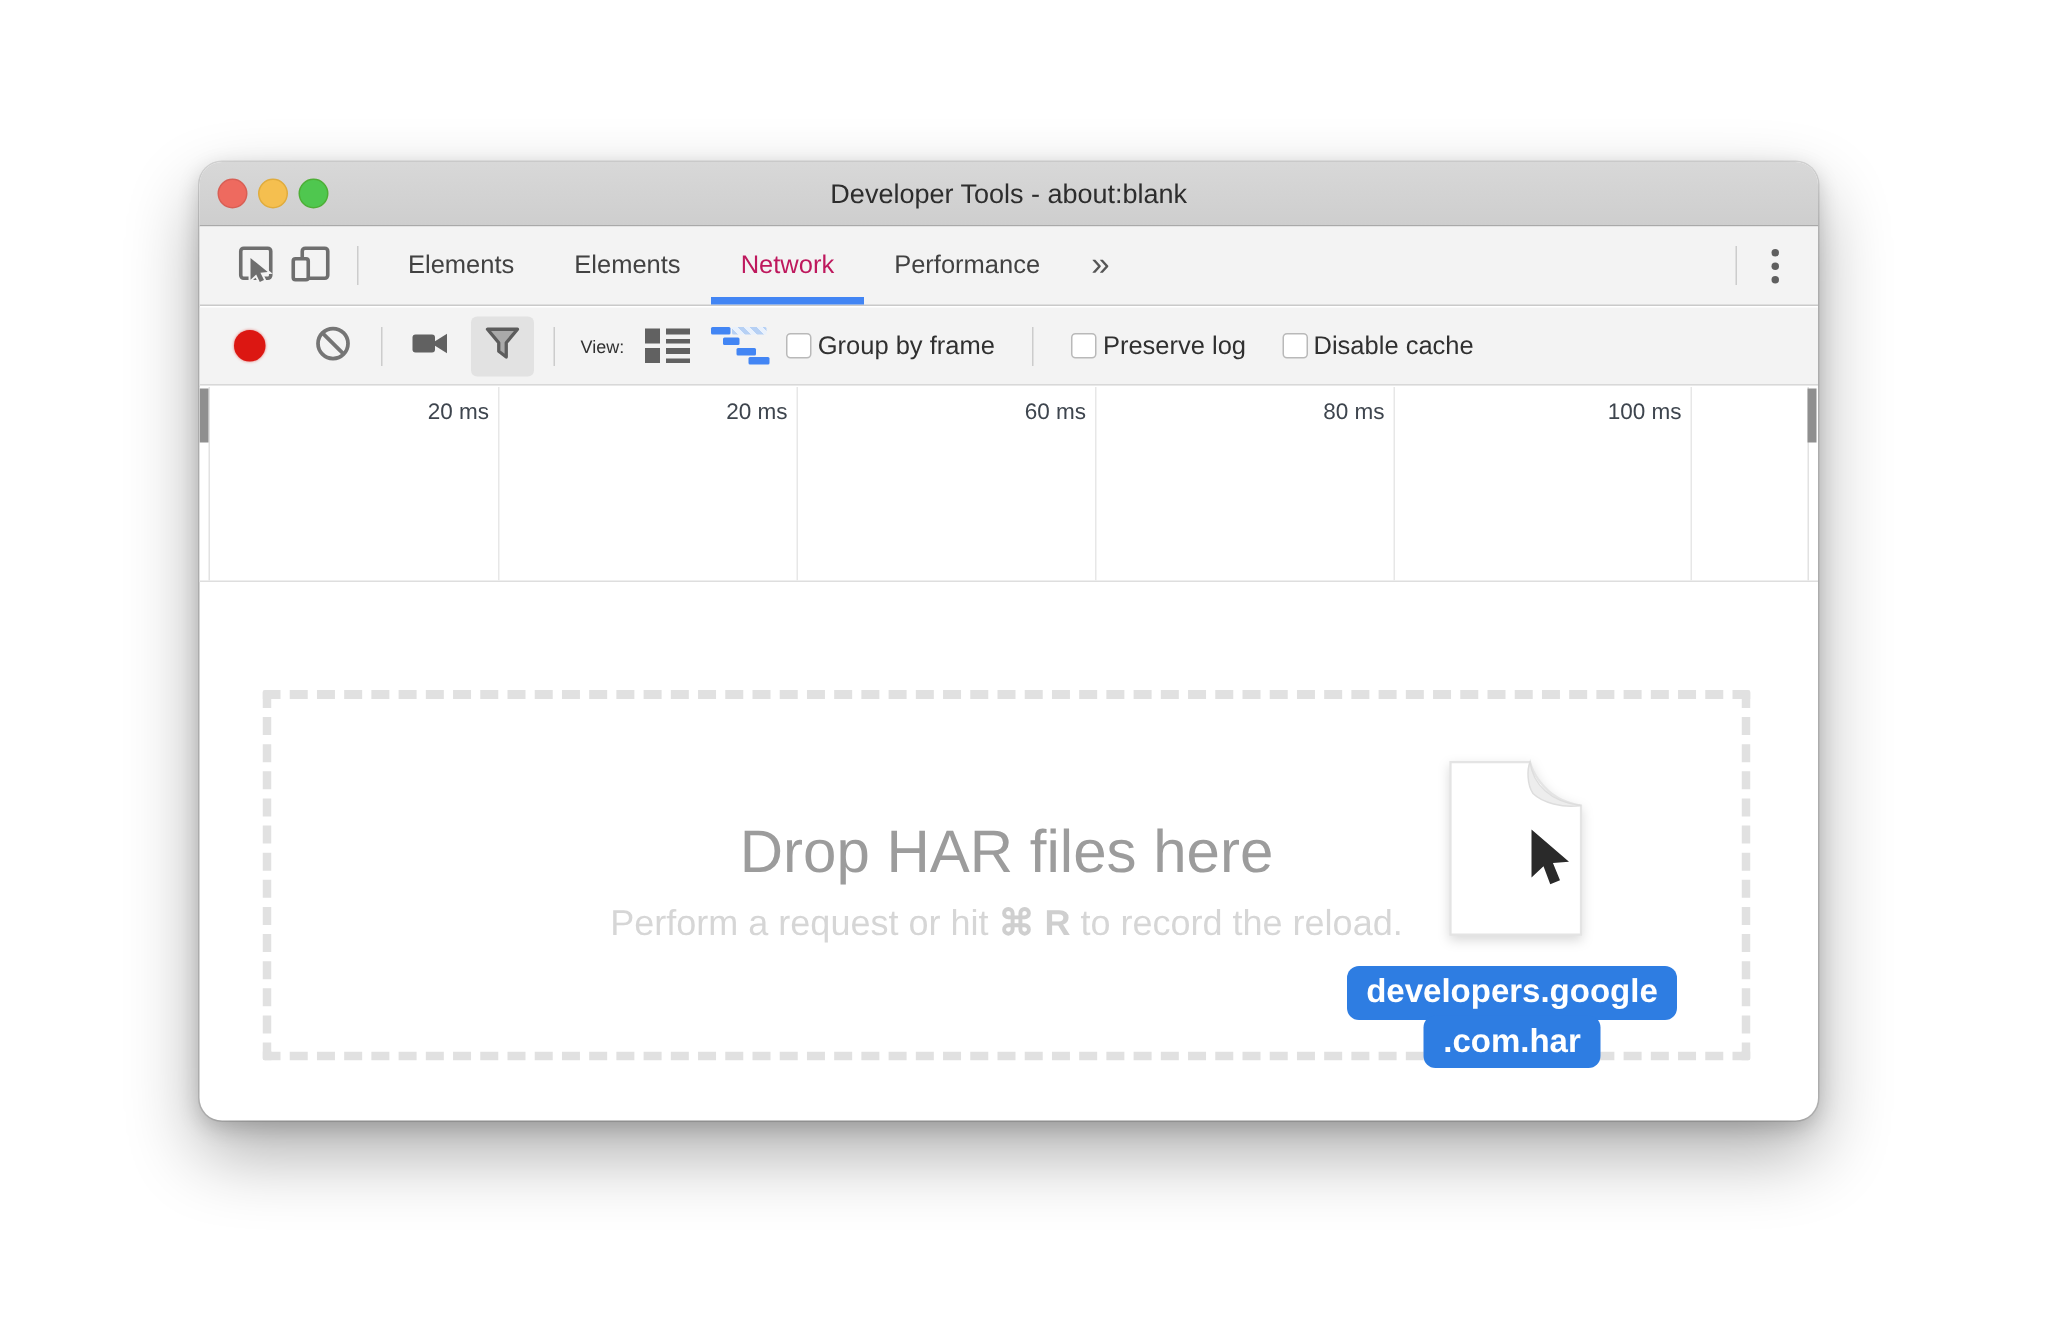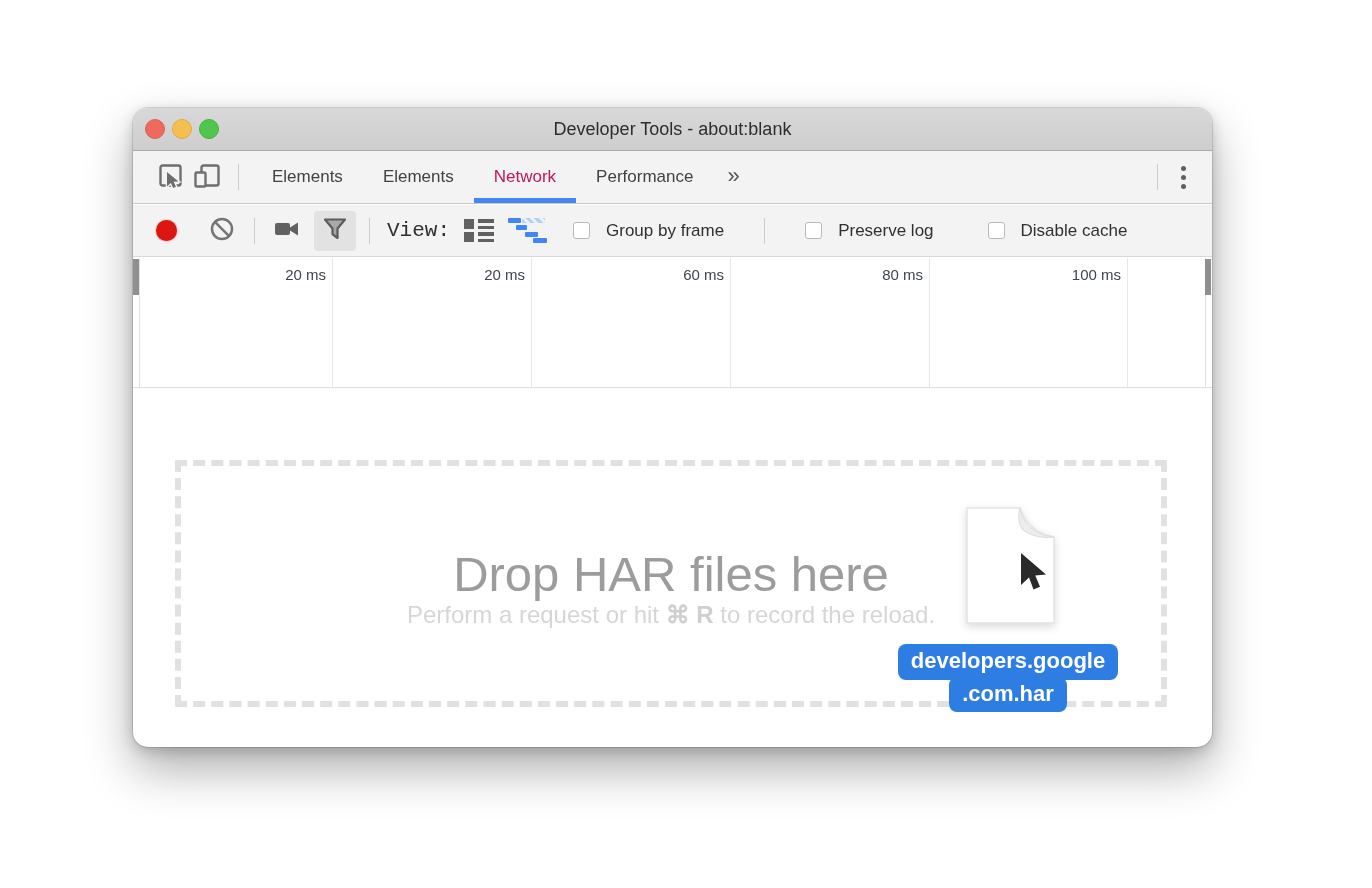--- a/index.html
+++ b/index.html
@@ -45,27 +45,27 @@
   
   .toolbar {
     position:absolute; left:0; top:97px; width:100%; height:52px;
     background:#f3f3f3; border-bottom:1px solid #d8d8d8;
     display:flex; align-items:center; padding-left:14px;
     white-space:nowrap; overflow:hidden;
   }
   .tbtn { background:none; border:none; width:38px; height:40px; display:flex; align-items:center; justify-content:center; cursor:pointer; flex:0 0 auto; }
   .tbtn.toggled { background:#e2e2e2; border-radius:4px; width:42px; }
   .record-dot { width:21px; height:21px; border-radius:50%; background:#dc1712; box-shadow:0 0 2px rgba(220,23,18,.6); }
-  .view-label { font-size:21px; color:#303030; margin:0 10px 0 4px;font-family:Liberation Mono, monospace; }
+  .view-label { font-size:12px; color:#303030; margin:0 10px 0 4px; }
   .listicon { position:relative; width:30px; height:25px; }
   .listicon i { position:absolute; background:#616161; }
   .wficon { position:relative; width:40px; height:27px; }
   .wficon i { position:absolute; height:5px; border-radius:1px; background:#4285f4; }
   .wficon i.striped { background:repeating-linear-gradient(45deg,#b6d0f4 0 3px,#e9f1fc 3px 6px); }
-  .check { display:flex; align-items:center; gap:16px; margin:0 27px; cursor:pointer; flex:0 0 auto; }
+  .check { display:flex; align-items:center; gap:4px; margin:0 12px; cursor:pointer; flex:0 0 auto; }
   .cb { width:17px; height:17px; border:1px solid #b9b9b9; border-radius:3px; background:#fff; flex:0 0 auto; }
   .cb-label { font-size:17px; color:#303030; }
 
   
   .timeline { position:absolute; left:0; top:150px; width:100%; height:130px; background:#fff; border-bottom:1px solid #dedede; }
   .gridline { position:absolute; top:0; bottom:0; width:1px; background:#e7e7e7; }
   .g1{left:199px} .g2{left:398px} .g3{left:597px} .g4{left:796px} .g5{left:994px}
   .boundary { position:absolute; top:0; bottom:0; width:1px; background:#e2e2e2; }
   .b-left{left:6px} .b-right{left:1072px}
   .tick { position:absolute; top:8px; width:80px; text-align:right; font-size:15px; color:#3e454e; }
@@ -75,21 +75,21 @@
 
   
   .dropzone {
     position:absolute; left:42px; top:352px; width:992px; height:247px;
     border:6px dashed #e1e1e1; border-radius:2px;
   }
   .overlay { position:absolute; left:42px; width:992px; text-align:center; pointer-events:none; }
   .recording-line { top:434px; font-size:21px; color:#d6d6d6; }
   .hint-line { top:493px; font-size:24px; color:#d6d6d6; }
   .hint-line b { font-weight:bold; color:#cfcfcf; }
-  .drop-title { top:438px; font-size:49px; color:#9c9c9c; }
+  .drop-title { top:438px; font-size:40px; color:#9c9c9c; }
 
   .file-icon { position:absolute; left:829px; top:397px; width:95px; height:123px; filter:drop-shadow(0 3px 4px rgba(0,0,0,.15)); }
   .cursor-arrow { position:absolute; left:884px; top:443px; }
 
   .chip { position:absolute; left:755px; top:536px; width:240px; display:flex; flex-direction:column; align-items:center; }
   .chip-line {
     background:#2e7de2; color:#fff; font-weight:bold; font-size:22px;
     padding:3px 13px 5px; border-radius:8px; line-height:1.25;
   }
   .chip-line + .chip-line { margin-top:-3px; }

